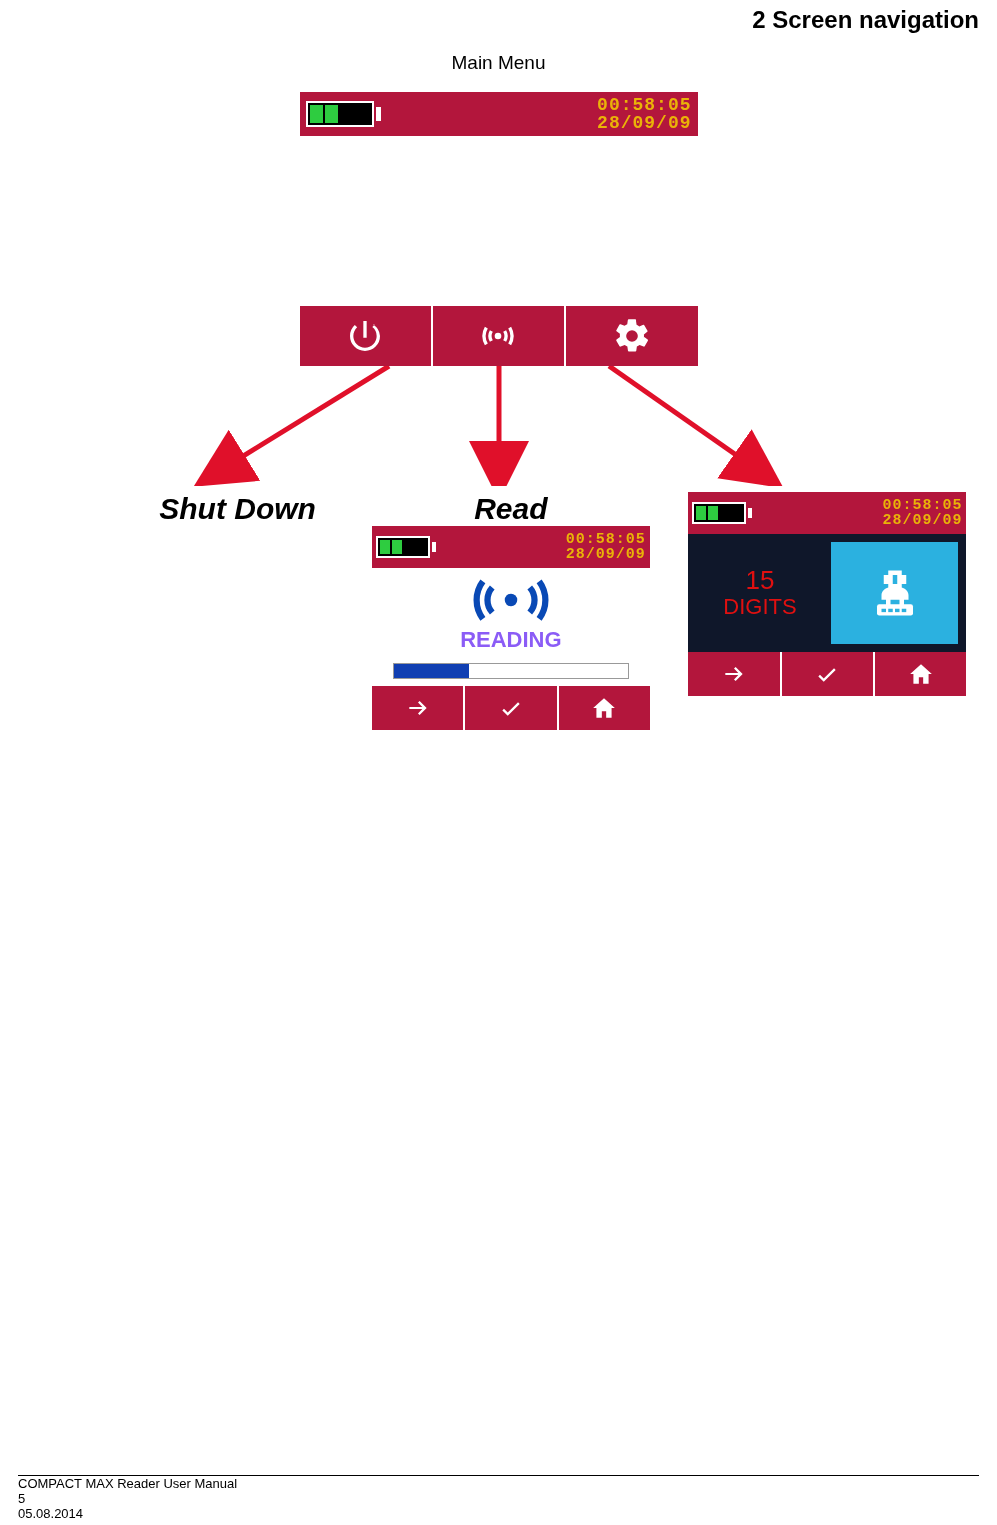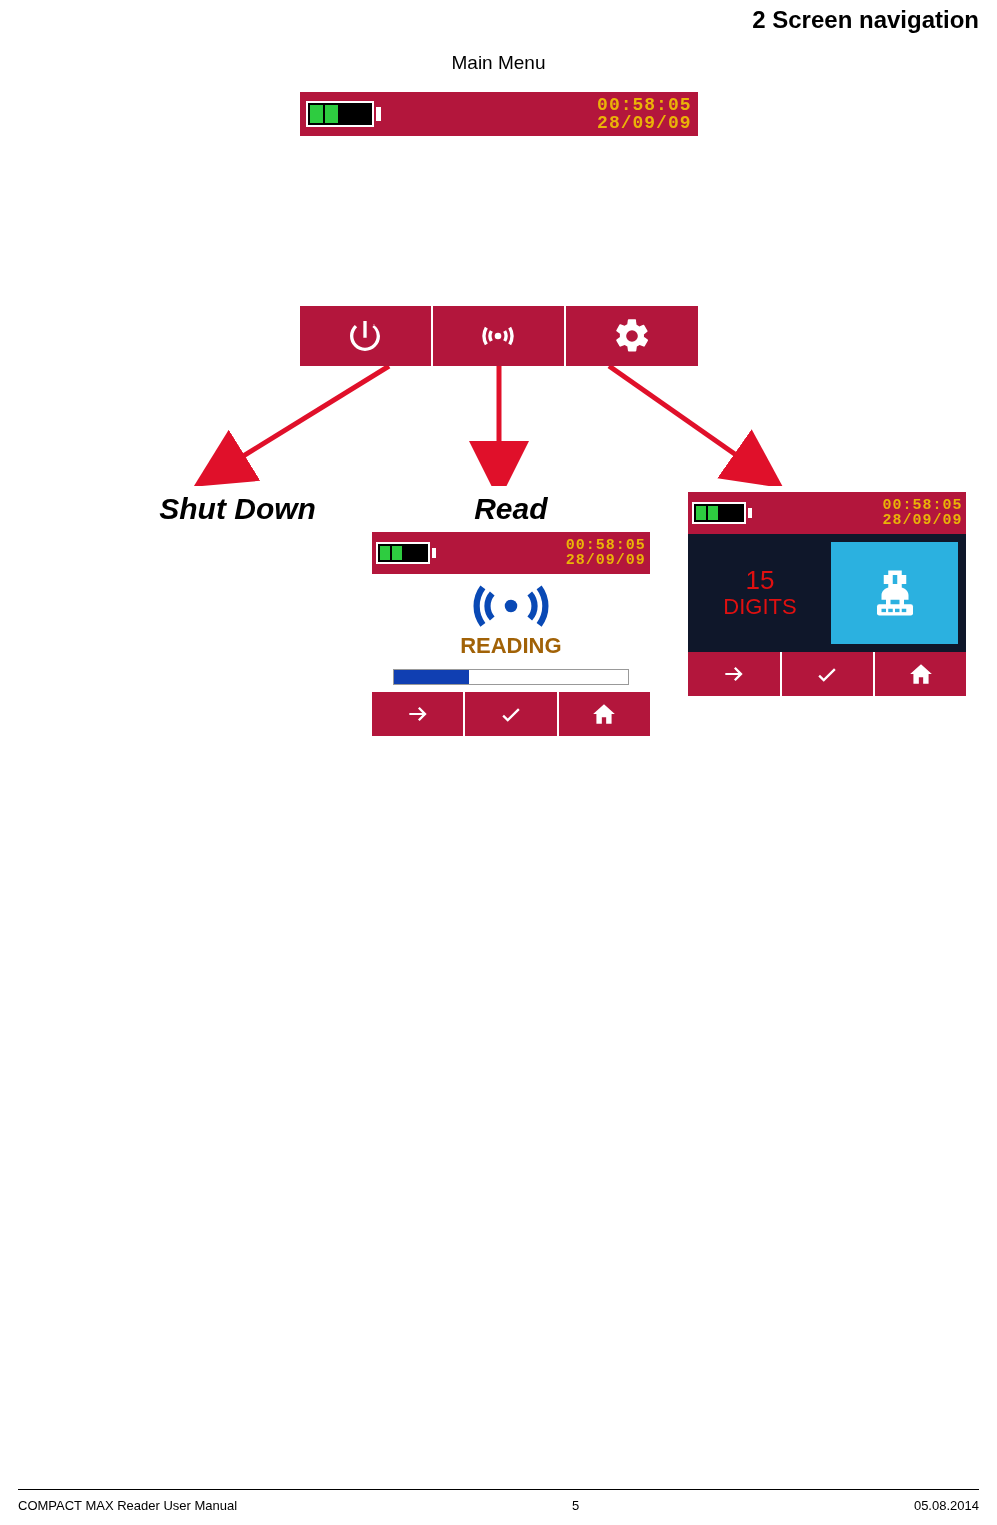--- a/index.html
+++ b/index.html
@@ -117,21 +117,20 @@
     padding-right: 0;
   }
   .col {
     width: 278px;
     text-align: center;
   }
   .col-label {
     font-style: italic;
     font-size: 30px;
     font-weight: bold;
-    margin-bottom: 6px;
     font-family: Arial, Helvetica, sans-serif;
     white-space: nowrap;
   }
   .mini-device {
     width: 278px;
     border: 0;
     display: flex;
     flex-direction: column;
     margin: 0 auto;
   }
@@ -164,21 +163,21 @@
     display: flex;
   }
   .mini-footer .fcell {
     flex: 1;
     display: flex;
     align-items: center;
     justify-content: center;
   }
   .mini-footer .fcell + .fcell { border-left: 2px solid #fff; }
   .reading-label {
-    color: #a16207;
+    color: #8b5cf6;
     font-weight: bold;
     font-size: 22px;
     margin-top: 2px;
   }
   .progress {
     width: 234px;
     height: 14px;
     border: 1px solid #999;
     margin-top: 10px;
     background: #fff;
@@ -238,28 +237,29 @@
   }
   .trash-count {
     color: #fff;
     font-family: "Courier New", monospace;
     font-size: 16px;
     margin-top: 2px;
   }
   
   .page-footer {
     position: absolute;
-    bottom: 18px;
+    bottom: 10px;
     left: 18px;
     right: 18px;
     border-top: 1px solid #000;
     display: flex;
     justify-content: space-between;
     font-size: 13px;
-    padding-top: 8px;
+    padding-top: 0;
+    flex-direction: column;
   }
   .shut-label-container {
     text-align: right;
     padding-right: 30px;
     width: 230px;
   }
 </style>
 </head>
 <body>
 

